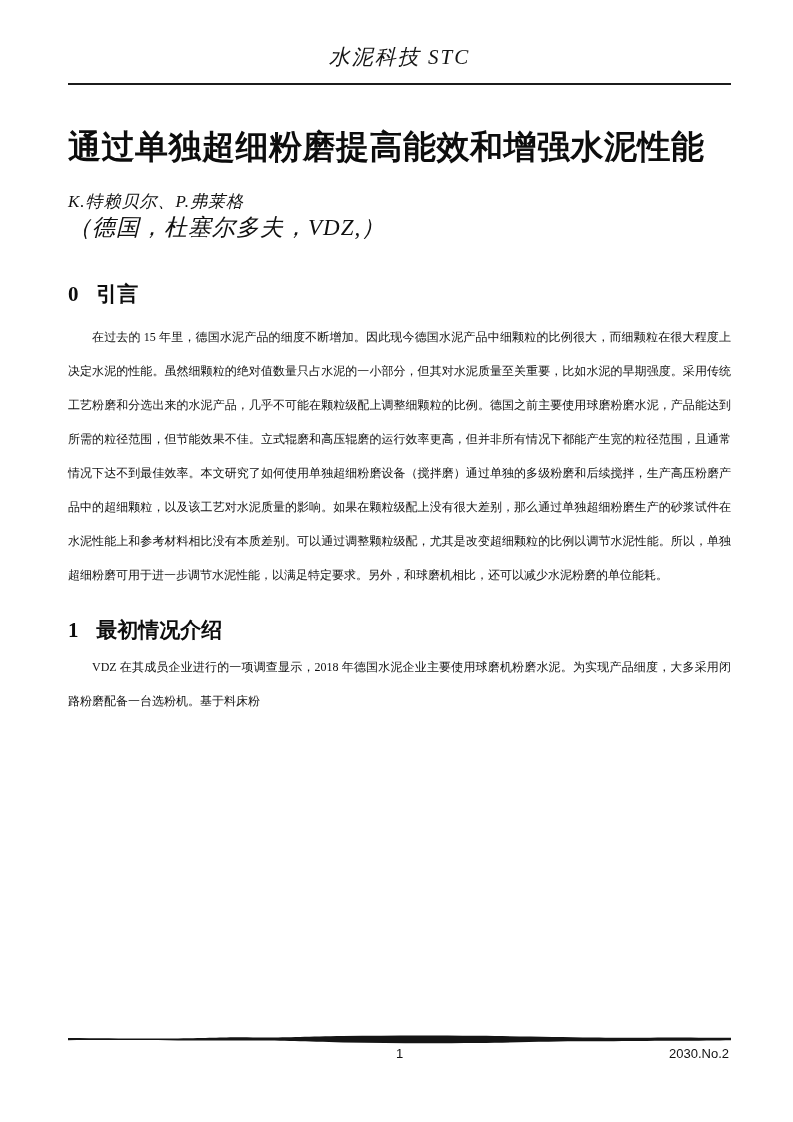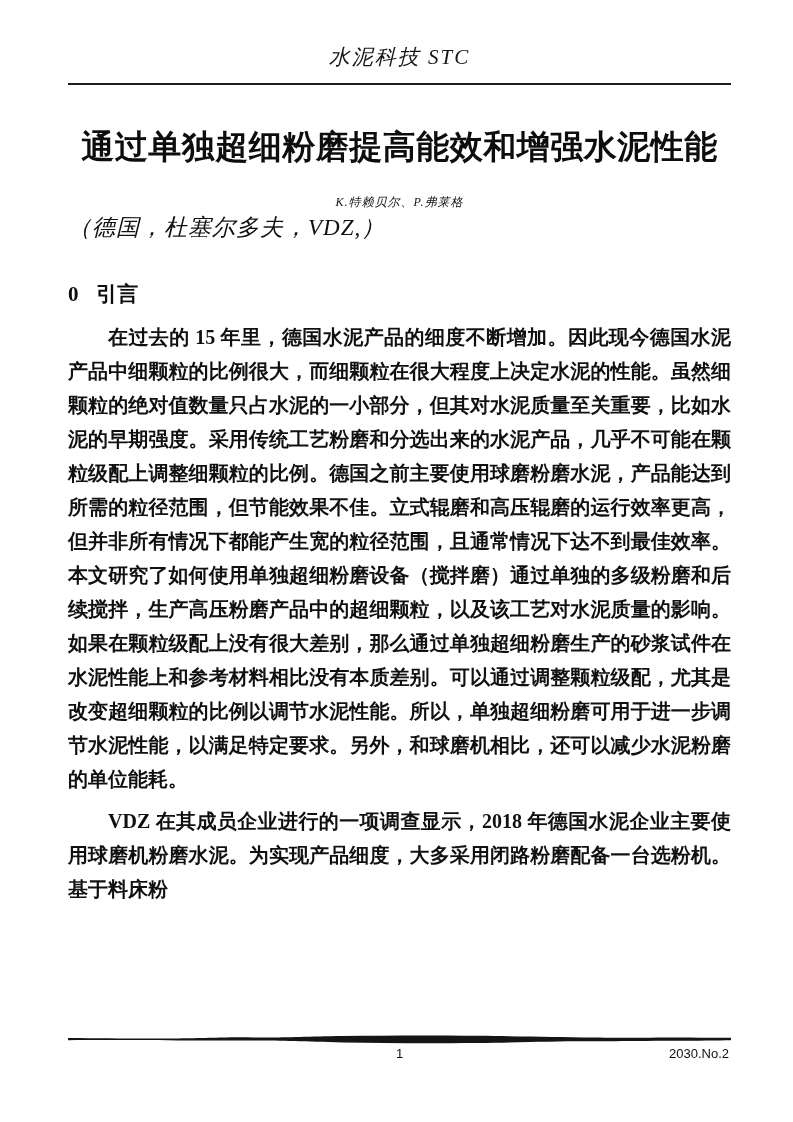--- a/index.html
+++ b/index.html
@@ -26,32 +26,30 @@
     letter-spacing: 2px;
     color: #151515;
   }
   .header-rule {
     margin-top: 13px;
     border-top: 2px solid #1c1c1c;
     height: 0;
   }
   .article-title {
     margin: 40px 0 15px 0;
-    text-align: center;
     font-family: "Liberation Sans", "DejaVu Sans", sans-serif;
     font-weight: bold;
     font-size: 33px;
     line-height: 44px;
     letter-spacing: 0.5px;
     color: #0d0d0d;
   }
   .authors {
     margin-top: 20px;
-    text-align: center;
-    font-size: 12px;
+    font-size: 17px;
     line-height: 26px;
     font-style: italic;
     letter-spacing: 1px;
   }
   .affiliation {
     text-align: left;
     font-size: 23px;
     line-height: 26px;
     font-style: italic;
     letter-spacing: 1px;
@@ -68,27 +66,26 @@
     display: inline-block;
     margin-right: 0.85em;
     font-family: "Liberation Serif", "DejaVu Serif", serif;
     font-weight: bold;
   }
   .section-heading.second {
     margin-top: 26px;
   }
   .body-para {
     margin: 14px 0 0 0;
-    font-size: 20px;
+    font-size: 12px;
     line-height: 34px;
     text-align: justify;
     text-justify: inter-ideograph;
     text-indent: 2em;
     color: #101010;
-    font-weight: bold;
   }
   .body-para.cont {
     margin-top: 8px;
   }
   .page-footer {
     position: absolute;
     left: 68px;
     right: 62px;
     top: 1035px;
   }
@@ -130,20 +127,23 @@
   <div class="authors">K.特赖贝尔、P.弗莱格</div>
 
   <div class="affiliation">（德国，杜塞尔多夫，VDZ,）</div>
 
   <h2 class="section-heading">
     <span class="sec-num">0</span><span class="sec-title">引言</span>
   </h2>
 
   <p class="body-para">在过去的 15 年里，德国水泥产品的细度不断增加。因此现今德国水泥产品中细颗粒的比例很大，而细颗粒在很大程度上决定水泥的性能。虽然细颗粒的绝对值数量只占水泥的一小部分，但其对水泥质量至关重要，比如水泥的早期强度。采用传统工艺粉磨和分选出来的水泥产品，几乎不可能在颗粒级配上调整细颗粒的比例。德国之前主要使用球磨粉磨水泥，产品能达到所需的粒径范围，但节能效果不佳。立式辊磨和高压辊磨的运行效率更高，但并非所有情况下都能产生宽的粒径范围，且通常情况下达不到最佳效率。本文研究了如何使用单独超细粉磨设备（搅拌磨）通过单独的多级粉磨和后续搅拌，生产高压粉磨产品中的超细颗粒，以及该工艺对水泥质量的影响。如果在颗粒级配上没有很大差别，那么通过单独超细粉磨生产的砂浆试件在水泥性能上和参考材料相比没有本质差别。可以通过调整颗粒级配，尤其是改变超细颗粒的比例以调节水泥性能。所以，单独超细粉磨可用于进一步调节水泥性能，以满足特定要求。另外，和球磨机相比，还可以减少水泥粉磨的单位能耗。</p>
 
+  <h2 class="section-heading second">
+    <span class="sec-num">1</span><span class="sec-title">最初情况介绍</span>
+  </h2>
 
 
   <p class="body-para cont">VDZ 在其成员企业进行的一项调查显示，2018 年德国水泥企业主要使用球磨机粉磨水泥。为实现产品细度，大多采用闭路粉磨配备一台选粉机。基于料床粉</p>
 
   <div class="page-footer">
     <svg class="footer-rule" viewBox="0 0 663 9" preserveAspectRatio="none" xmlns="http://www.w3.org/2000/svg">
       <path fill="#151515" d="
         M0,3.0
         C40,3.4 70,3.6 110,3.4
         C145,3.2 155,2.0 185,2.4

